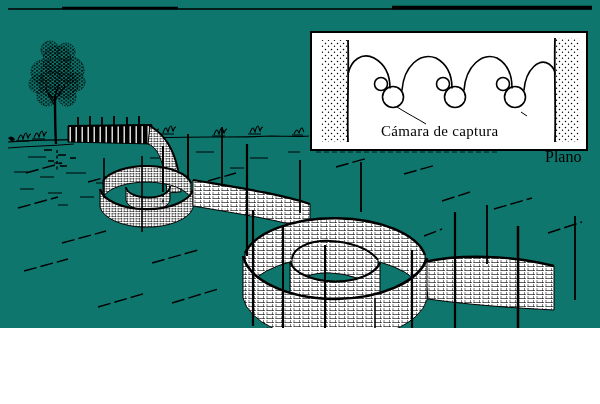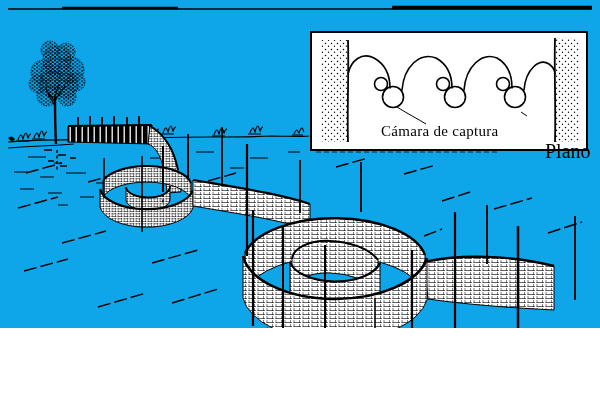--- a/index.html
+++ b/index.html
@@ -1,35 +1,35 @@
 <!DOCTYPE html>
 <html><head>
 <meta charset="utf-8">
 <style>
   html,body{margin:0;padding:0;background:#fff;}
   .figure{
     position:relative;
     width:600px;height:328px;
-    background:#0ea5e9;
+    background:#0f766e;
     overflow:hidden;
     font-family:"Liberation Serif", serif;
   }
   .figure svg{position:absolute;left:0;top:0;}
   .inset-label{
     position:absolute;
     left:381px;top:123px;
     font-size:15px;
     color:#000;
     white-space:nowrap;
     letter-spacing:0.3px;
   }
   .plano-label{
     position:absolute;
-    left:545px;top:140px;
-    font-size:20px;
+    left:545px;top:148px;
+    font-size:16px;
     color:#000;
     white-space:nowrap;
   }
 </style>
 </head>
 <body>
 
 <div class="figure">
   <svg width="600" height="404" viewBox="0 0 600 404">
     <defs>

